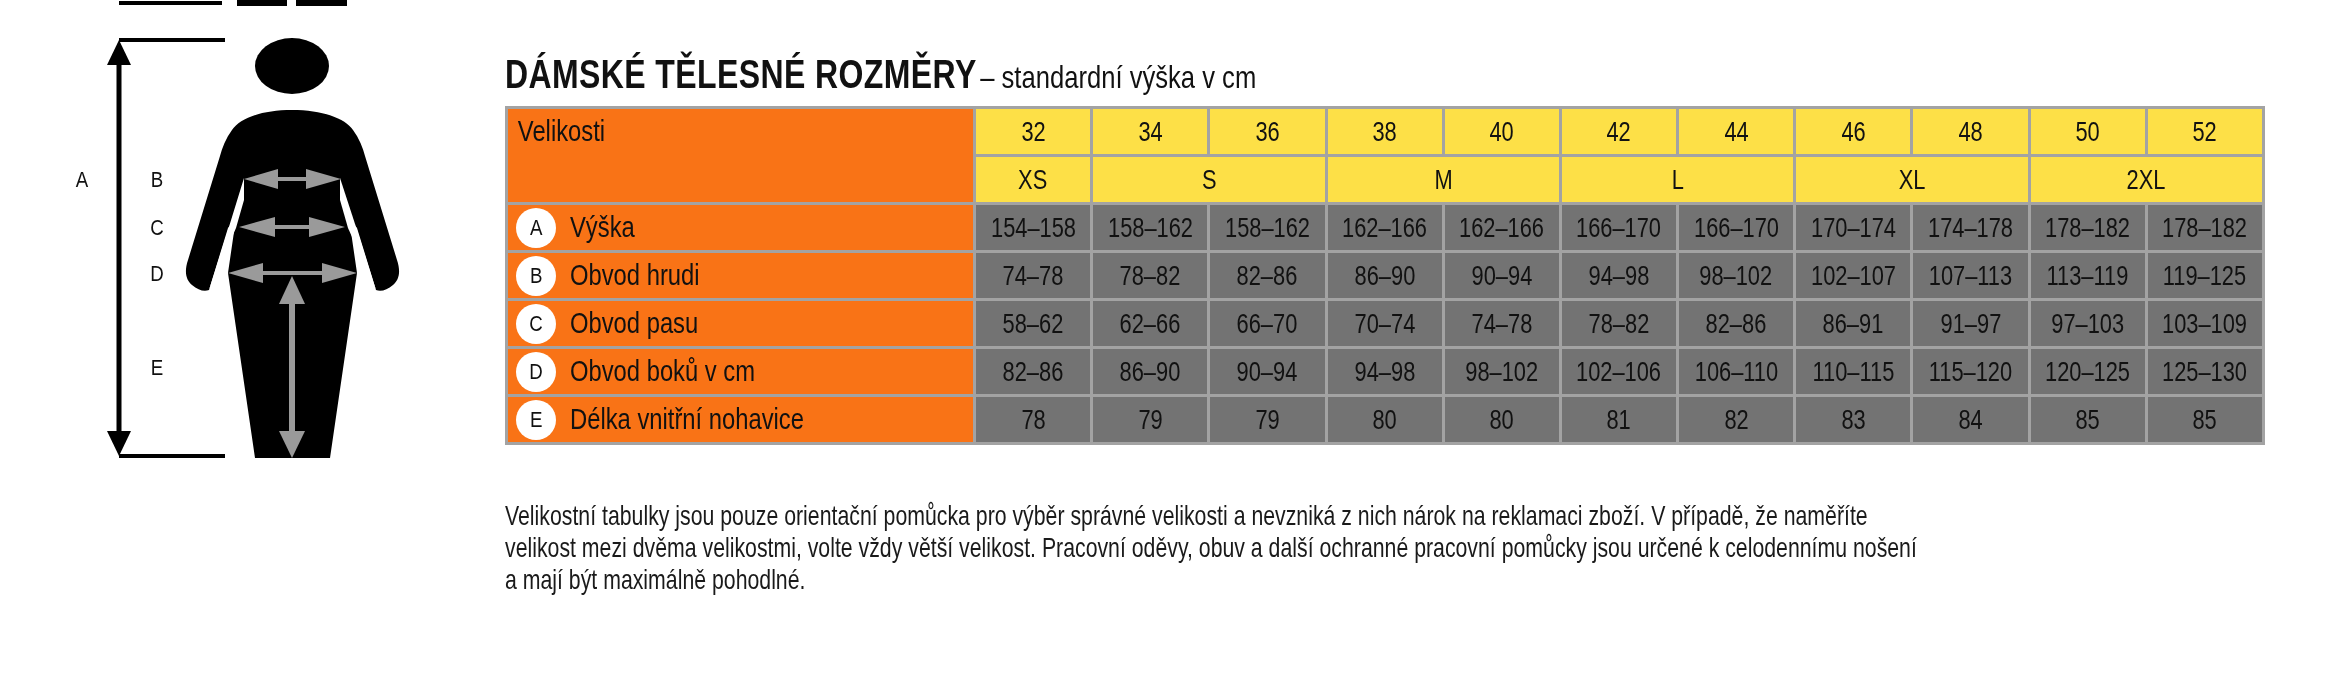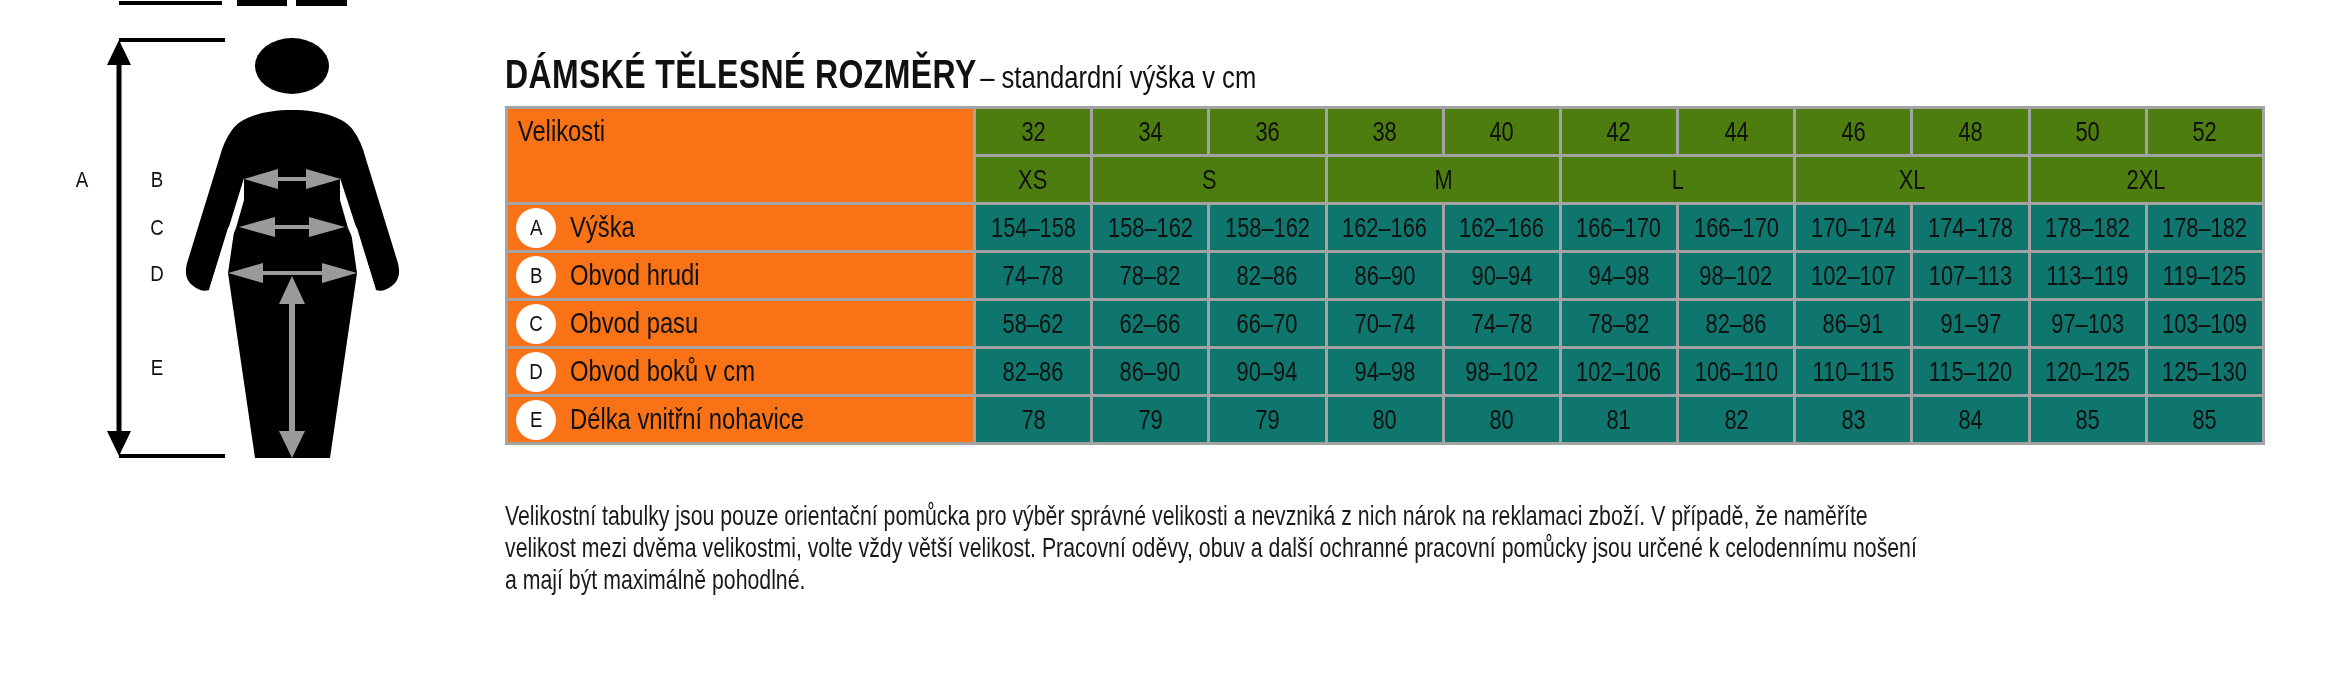--- a/index.html
+++ b/index.html
@@ -12,23 +12,23 @@
 
   .title { position:absolute; left:505px; top:52px; white-space:nowrap;
            transform-origin:left top; transform:scaleX(0.80); }
   .title .main { font-weight:bold; font-size:40px; letter-spacing:0.5px; }
   .title .sub { font-size:32px; font-weight:normal; }
 
   table.sizes { position:absolute; left:505px; top:106px; width:1760px; height:318px;
                 border-collapse:collapse; table-layout:fixed; }
   table.sizes td { border:3px solid #a3a3a3; text-align:center; vertical-align:middle;
                    font-size:28px; padding:0; height:45px; overflow:hidden; white-space:nowrap; }
-  table.sizes td.hd { background:#4d7c0f; }
+  table.sizes td.hd { background:#fde047; }
   table.sizes td.label { background:#f97316; text-align:left; }
-  table.sizes td.val { background:#0f766e; }
+  table.sizes td.val { background:#737373; }
   .cond { display:inline-block; transform:scaleX(0.78); transform-origin:center; }
   .label-inner { display:flex; align-items:center; height:100%; padding-left:8px; }
   .badge { width:40px; height:40px; border-radius:50%; background:#ffffff; display:flex;
            align-items:center; justify-content:center; font-size:22px; flex:0 0 auto; }
   .badge span { display:inline-block; transform:scaleX(0.85); }
   .label-text { margin-left:14px; font-size:29px; display:inline-block; transform:scaleX(0.82);
                 transform-origin:left center; }
   .velikosti { display:block; padding-left:12px; font-size:29px; transform:scaleX(0.82);
                transform-origin:left center; text-align:left; }
 

